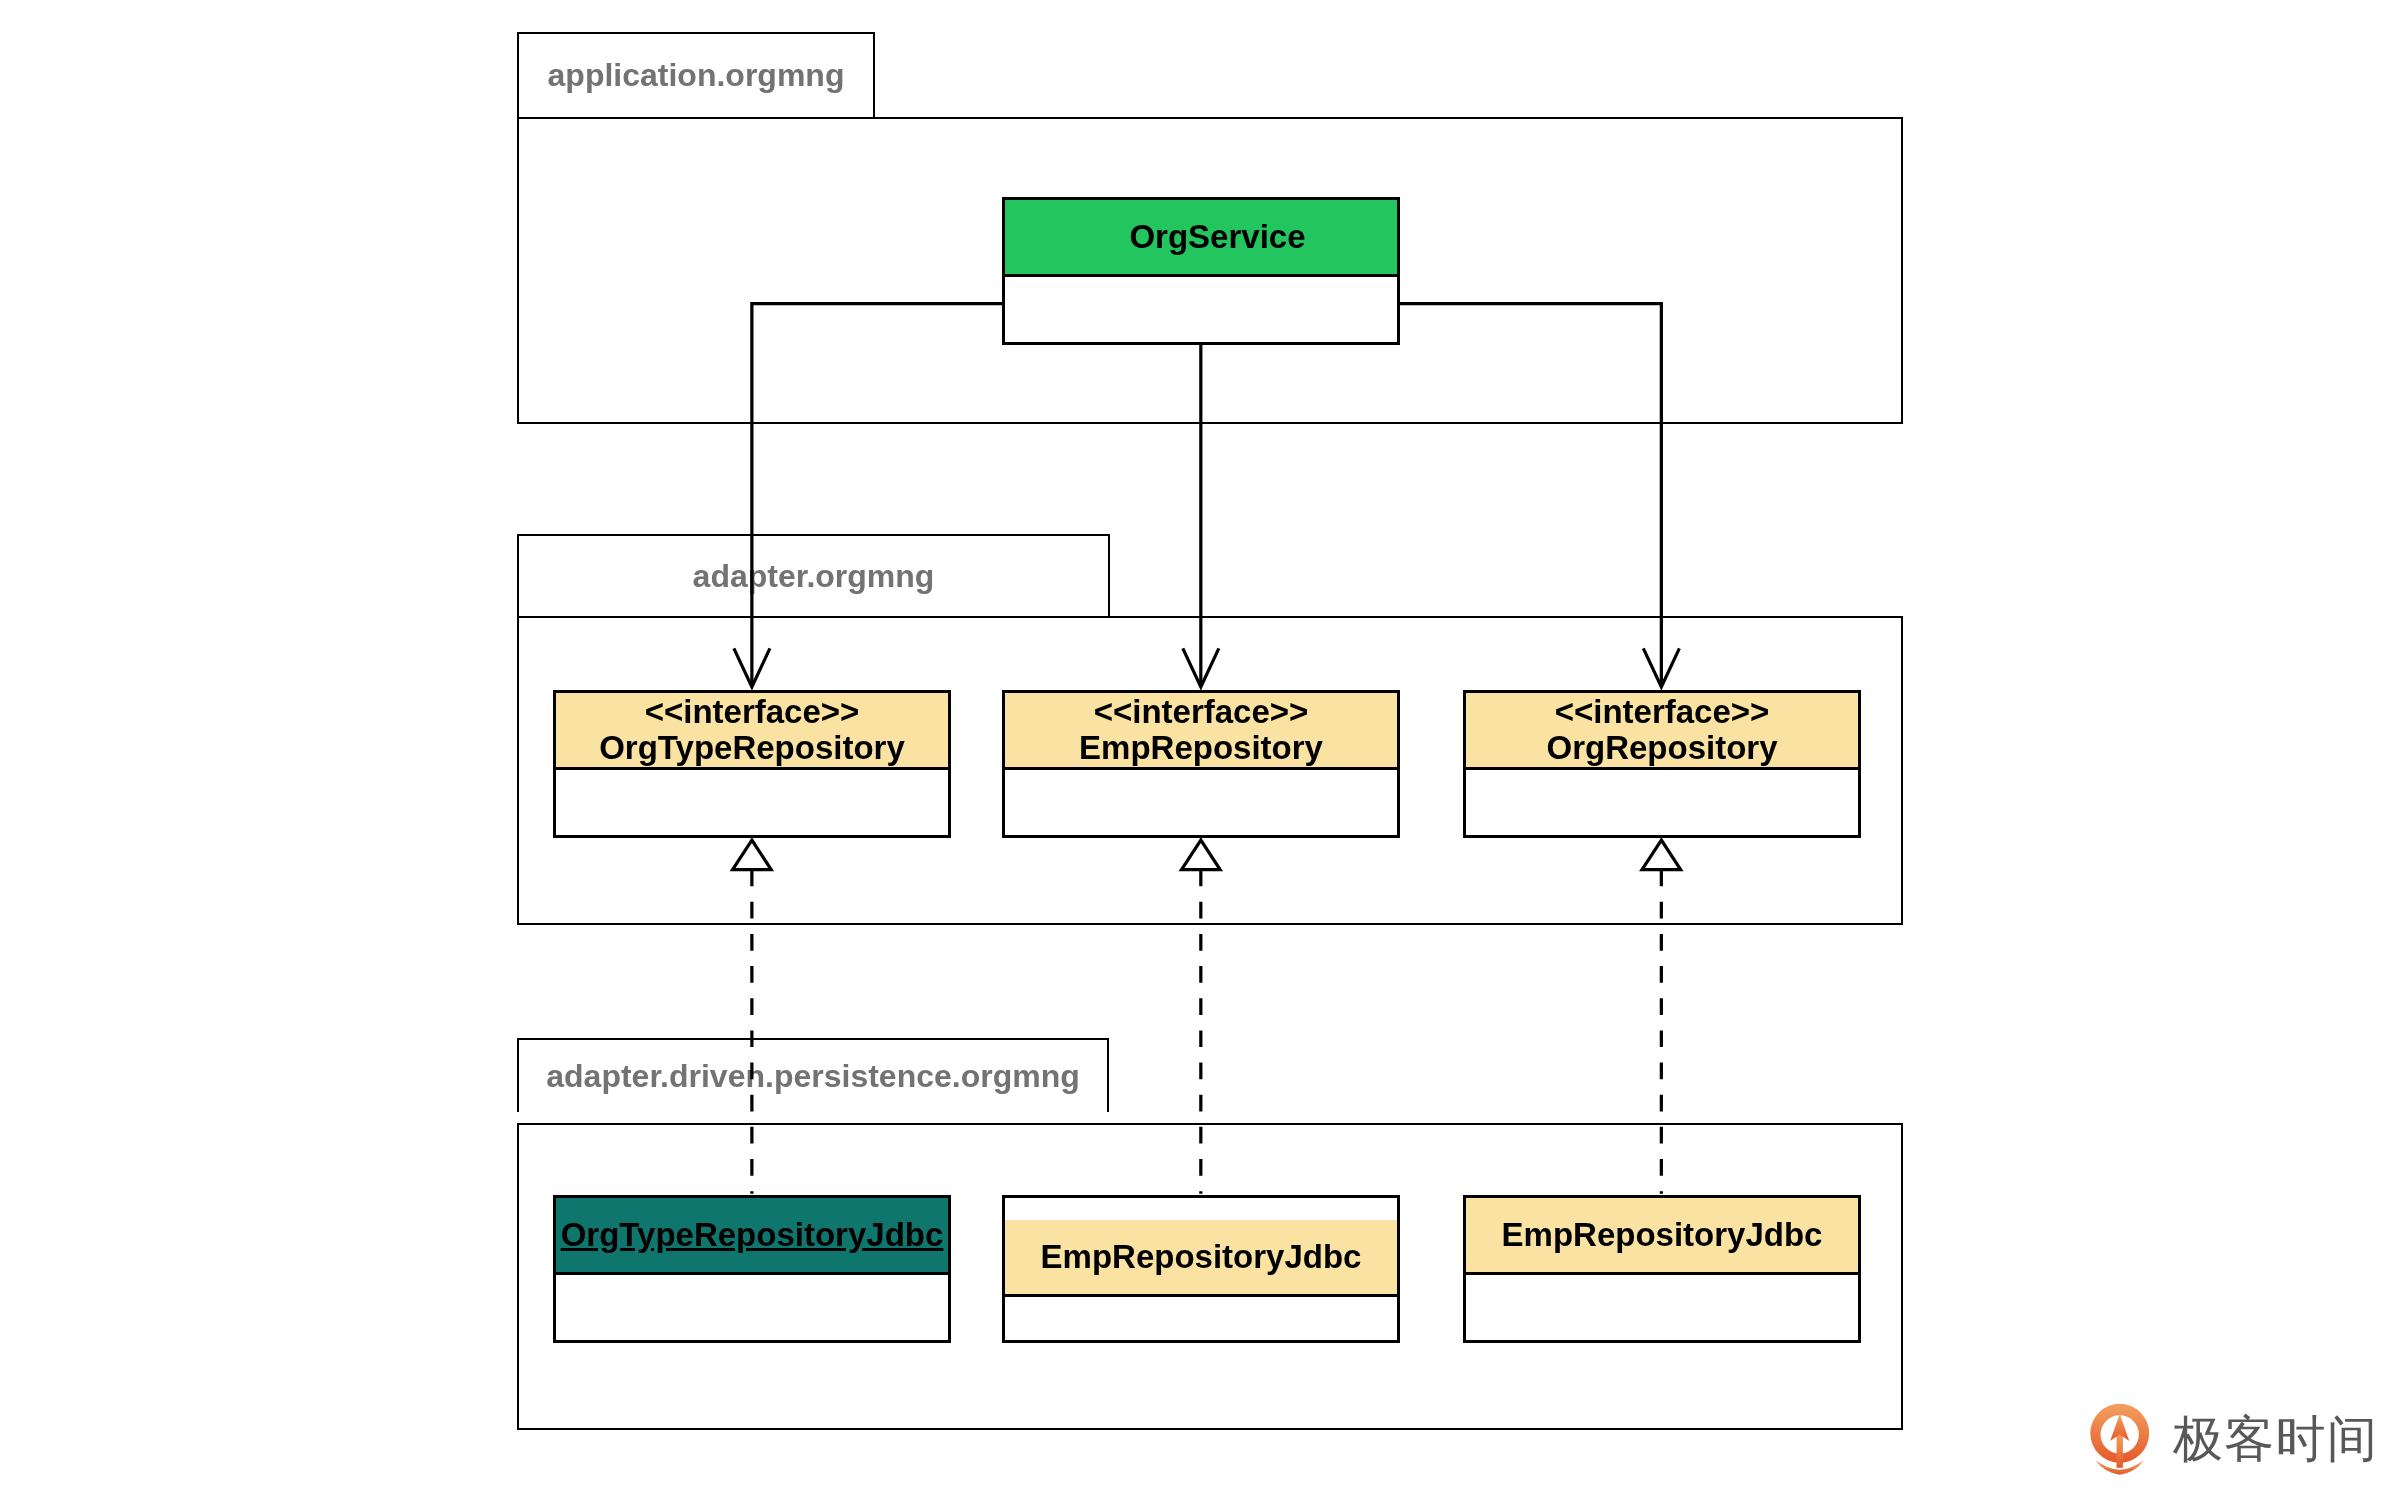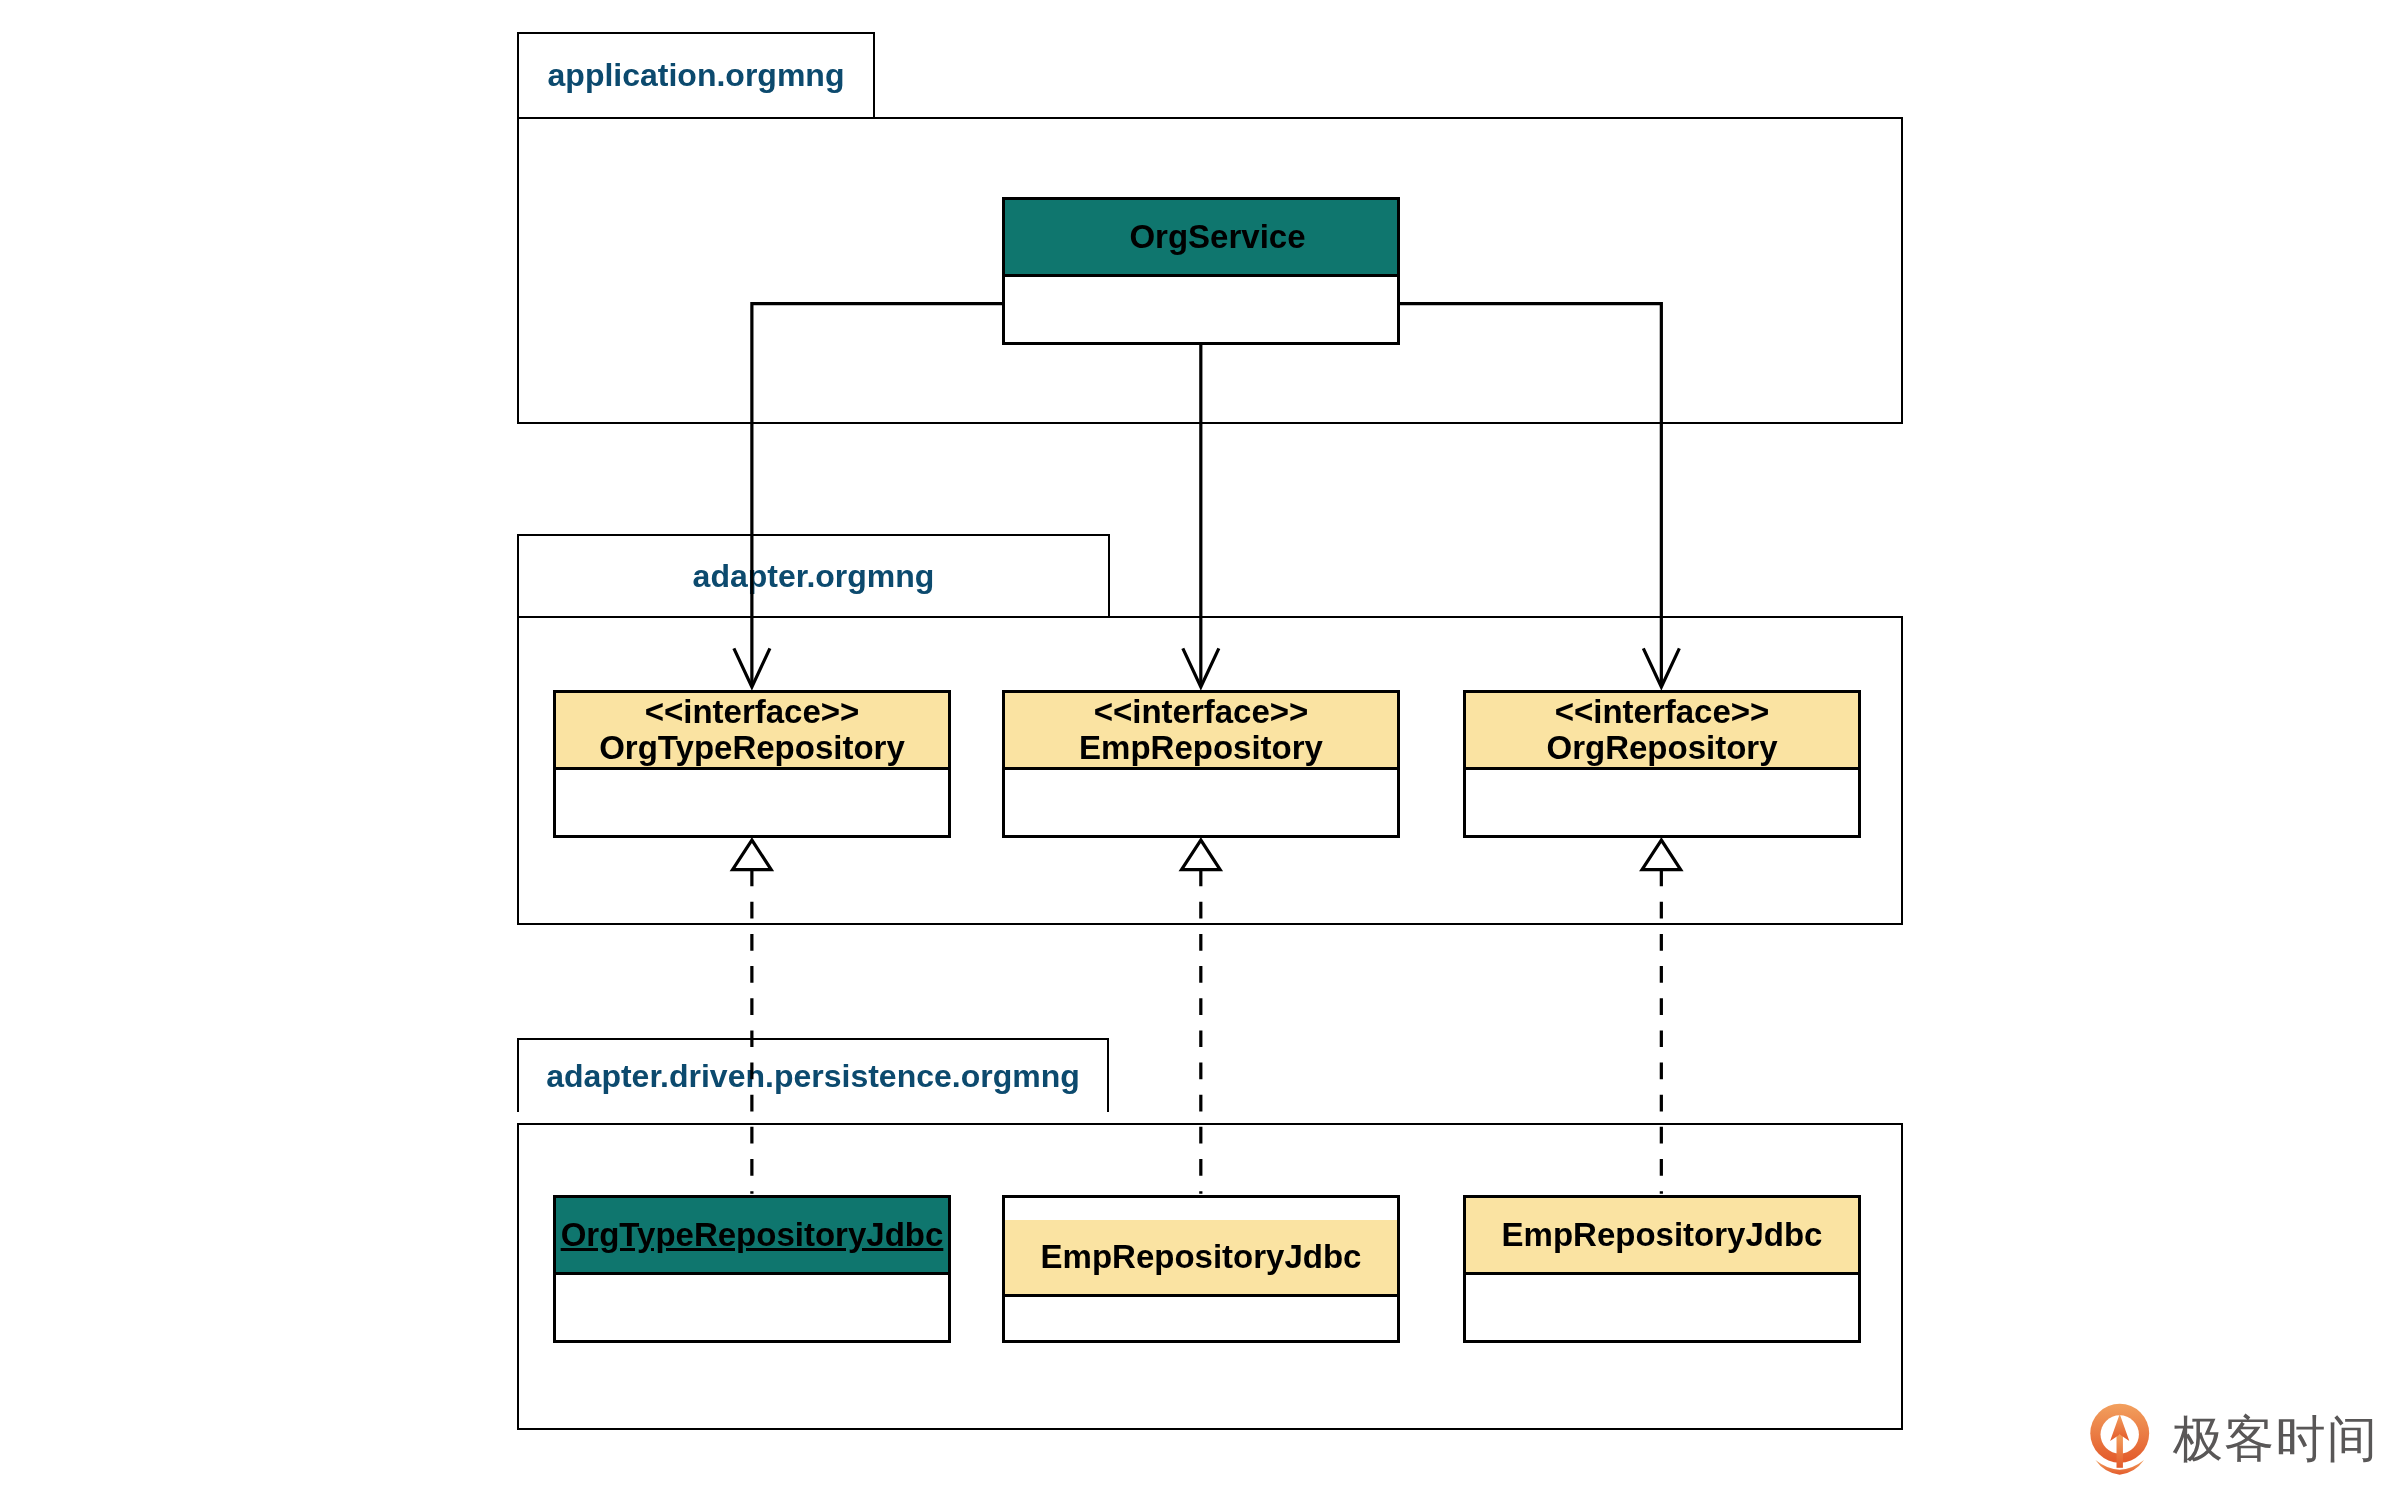--- a/index.html
+++ b/index.html
@@ -19,21 +19,21 @@
   
   .pkg-tab{
     position:absolute;
     box-sizing:border-box;
     border:var(--bw-pkg) solid var(--line);
     border-bottom:none;
     background:#ffffff;
     display:flex;align-items:center;justify-content:center;
   }
   .pkg-label{
-    font-size:32px;font-weight:bold;color:#0c4a6e;
+    font-size:32px;font-weight:bold;color:#737373;
     white-space:nowrap;letter-spacing:0px;
   }
   .pkg-body{
     position:absolute;
     box-sizing:border-box;
     border:var(--bw-pkg) solid var(--line);
     background:transparent;
   }
 
   
@@ -108,21 +108,21 @@
     <polygon class="hollow-tri" points="1169,1306 1139,1352 1199,1352"></polygon>
     <polygon class="hollow-tri" points="1867,1306 1837,1352 1897,1352"></polygon>
     <polygon class="hollow-tri" points="2583,1306 2553,1352 2613,1352"></polygon>
 
     <path class="dashed-line" d="M 1169 1352 L 1169 1856"></path>
     <path class="dashed-line" d="M 1867 1352 L 1867 1856"></path>
     <path class="dashed-line" d="M 2583 1352 L 2583 1856"></path>
   </svg>
 
   <div class="cls" style="left:1002px;top:197px">
-    <div class="cls-hdr" style="background: #0f766e; padding-left: 33px;">
+    <div class="cls-hdr" style="background: #22c55e; padding-left: 33px;">
       <div class="cname">OrgService</div>
     </div>
     <div class="cls-body"></div>
   </div>
 
   <div class="cls" style="left:553px;top:690px">
     <div class="cls-hdr" style="background: rgb(250, 227, 162);">
       <div class="stereo">&lt;&lt;interface&gt;&gt;</div>
       <div class="cname">OrgTypeRepository</div>
     </div>

